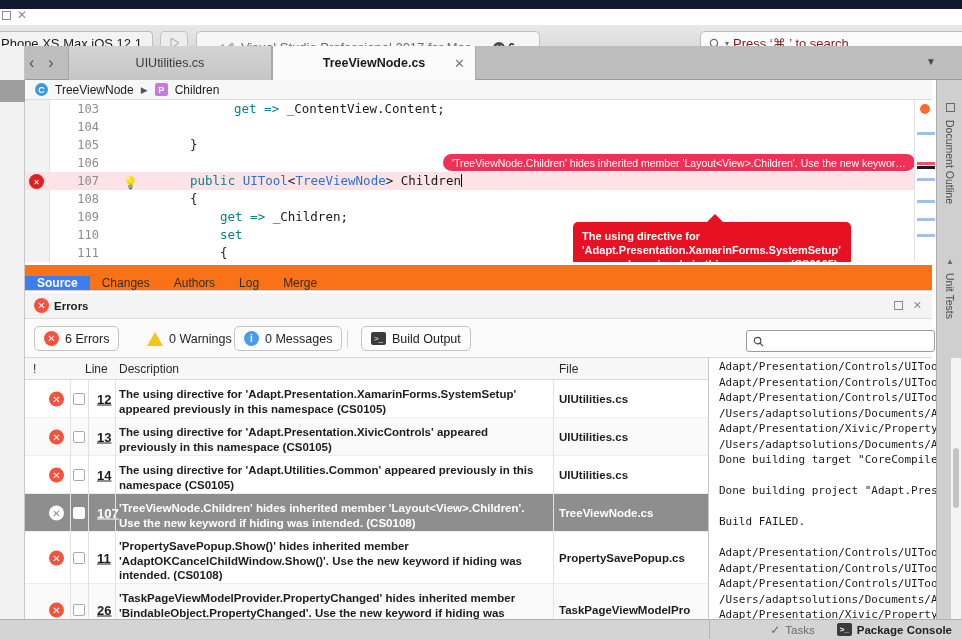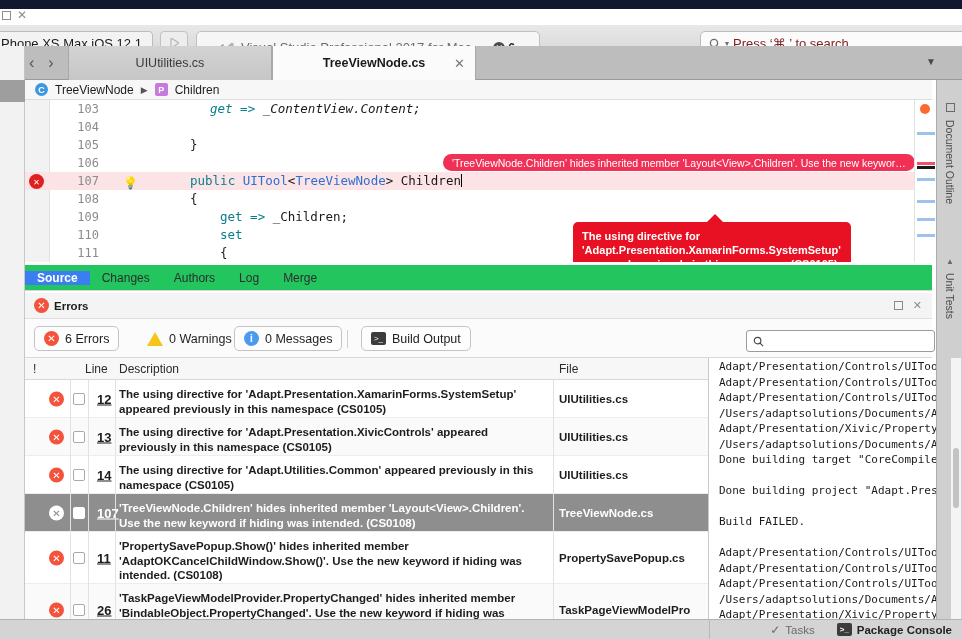--- a/index.html
+++ b/index.html
@@ -172,22 +172,22 @@
   .rdock-item {
     position: absolute; left: 0; width: 26px;
     writing-mode: vertical-rl; text-orientation: mixed;
     font-size: 10.5px; color: #4b4b4b; text-align: center;
     display: flex; align-items: center; justify-content: center; gap: 4px;
   }
 
   
   .srcbar {
     position: absolute; left: 25px; top: 265px; width: 907px; height: 26px;
-    background: #22c55e; border-bottom: 1px solid #d6d6d6;
-    display: flex; align-items: center;
+    background: #f97316; border-bottom: 1px solid #d6d6d6;
+    display: flex; align-items: flex-end;
   }
   .srctab {
     display: flex; align-items: center; padding: 0 12px;
     font-size: 12px; color: #2d2d2d;
   }
   .srctab.sel { background: #3a7ef0; color: #fff; font-weight: bold; }
 
   
   .padhead {
     position: absolute; left: 25px; top: 293px; width: 907px; height: 26px;
@@ -378,21 +378,21 @@
     <span class="bc-badge">C</span>
     <span>TreeViewNode</span>
     <span class="bc-sep">▶</span>
     <span class="bc-badge sq">P</span>
     <span>Children</span>
   </div>
 
   <div class="editor">
     <div class="gutter-marks"></div>
     <div id="codelines">
-        <div class="codeline" style="top: 0px;"><span class="lnum">103</span><span class="ctext" style="left: 185px; font-style: italic;"><span class="kw">get</span> <span class="kw">=&gt;</span> _ContentView.Content;</span></div>
+        <div class="codeline" style="top: 0px;"><span class="lnum">103</span><span class="ctext" style="left: 209px;"><span class="kw">get</span> <span class="kw">=&gt;</span> _ContentView.Content;</span></div>
         <div class="codeline" style="top: 18px;"><span class="lnum">104</span></div>
         <div class="codeline" style="top: 36px;"><span class="lnum">105</span><span class="ctext" style="left: 165px;">}</span></div>
         <div class="codeline" style="top: 54px;"><span class="lnum">106</span><span class="ctext" style="left: 90px;"></span></div>
         <div class="codeline err" style="top: 72px;"><div class="errbullet">✕</div><div class="bulb">💡</div><span class="lnum">107</span><span class="ctext" style="left: 165px;"><span class="kw">public</span> <span class="ty">UITool</span>&lt;<span class="ty">TreeViewNode</span>&gt; Children<span class="cursor"></span></span></div>
         <div class="codeline" style="top: 90px;"><span class="lnum">108</span><span class="ctext" style="left: 165px;">{</span></div>
         <div class="codeline" style="top: 108px;"><span class="lnum">109</span><span class="ctext" style="left: 195px;"><span class="kw">get</span> <span class="kw">=&gt;</span> _Children;</span></div>
         <div class="codeline" style="top: 126px;"><span class="lnum">110</span><span class="ctext" style="left: 195px;"><span class="kw">set</span></span></div>
         <div class="codeline" style="top: 144px;"><span class="lnum">111</span><span class="ctext" style="left: 195px;">{</span></div>
       </div>
     <div class="err-inline" style="left:418px;top:54px;">'TreeViewNode.Children' hides inherited member 'Layout&lt;View&gt;.Children'. Use the new keywor…</div>

